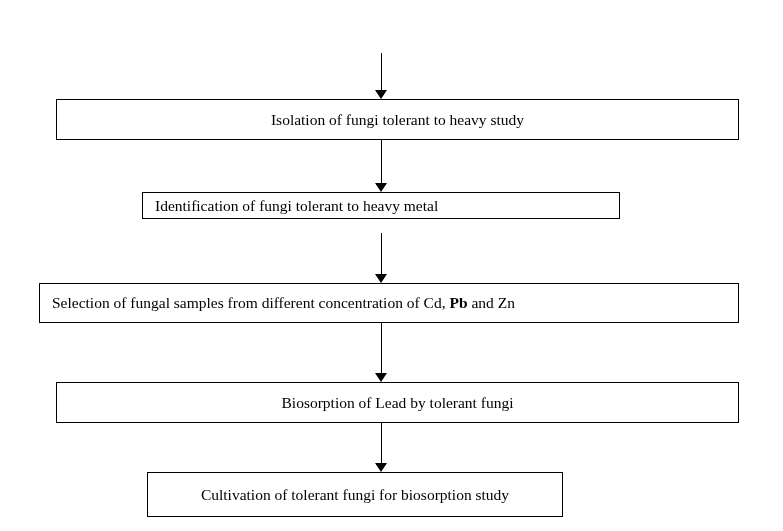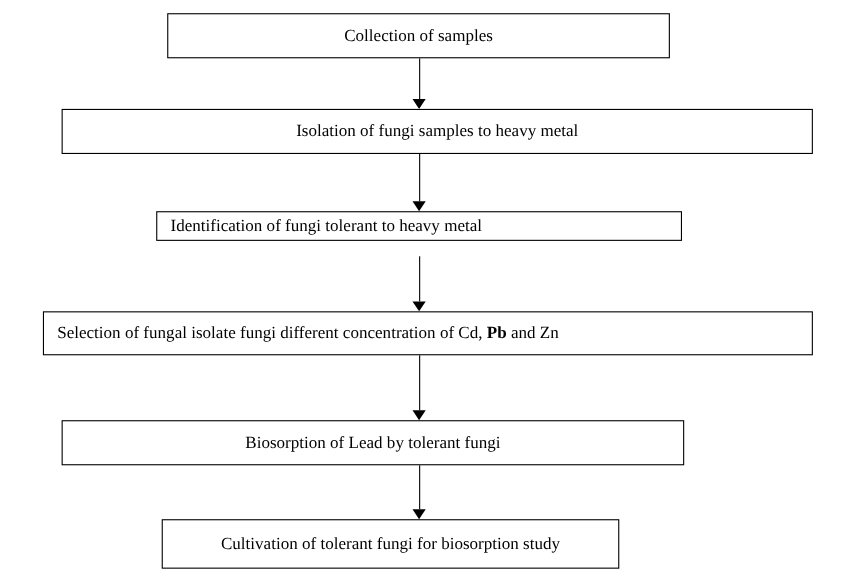--- a/index.html
+++ b/index.html
@@ -66,59 +66,56 @@
     bottom: -3px;
     height: 4px;
     overflow: hidden;
   }
 </style>
 </head>
 <body>
 
 <div id="canvas">
 
-  <div class="node align-center" style="left:152px; top:12px; width:457px; height:41px;">
-    <span class="label">Collection of samples</span>
-  </div>
 
   <div class="connector" style="left:375px; top:53px; height:46px;">
     <div class="stem" style="height:37px;"></div>
     <div class="head" style="top:37px;"></div>
   </div>
 
   <div class="node align-center" style="left:56px; top:99px; width:683px; height:41px;">
-    <span class="label">Isolation of fungi samples to heavy metal</span>
+    <span class="label">Isolation of fungi tolerant to heavy study</span>
   </div>
 
   <div class="connector" style="left:375px; top:140px; height:52px;">
     <div class="stem" style="height:43px;"></div>
     <div class="head" style="top:43px;"></div>
   </div>
 
   <div class="node align-left" style="left:142px; top:192px; width:478px; height:27px;">
     <span class="label">Identification of fungi tolerant to heavy metal</span>
   </div>
 
   <div class="connector" style="left:375px; top:233px; height:50px;">
     <div class="stem" style="height:41px;"></div>
     <div class="head" style="top:41px;"></div>
   </div>
 
   <div class="node align-left" style="left:39px; top:283px; width:700px; height:40px;">
-    <span class="label"><span>Selection of fungal isolate fungi different concentration of Cd, </span><span class="spellerr"><span>Pb</span><span class="squiggle">
+    <span class="label"><span>Selection of fungal samples from different concentration of Cd, </span><span class="spellerr"><span>Pb</span><span class="squiggle">
           
         </span></span><span> and Zn</span></span>
   </div>
 
   <div class="connector" style="left:375px; top:323px; height:59px;">
     <div class="stem" style="height:50px;"></div>
     <div class="head" style="top:50px;"></div>
   </div>
 
-  <div class="node align-center" style="left:56px; top:382px; width:566px; height:41px;font-family:Liberation Serif, serif;">
+  <div class="node align-center" style="left:56px; top:382px; width:683px; height:41px;font-family:Liberation Serif, serif;">
     <span class="label">Biosorption of Lead by tolerant fungi</span>
   </div>
 
   <div class="connector" style="left:375px; top:423px; height:49px;">
     <div class="stem" style="height:40px;"></div>
     <div class="head" style="top:40px;"></div>
   </div>
 
   <div class="node align-center" style="left:147px; top:472px; width:416px; height:45px;">
     <span class="label">Cultivation of tolerant fungi for biosorption study</span>

